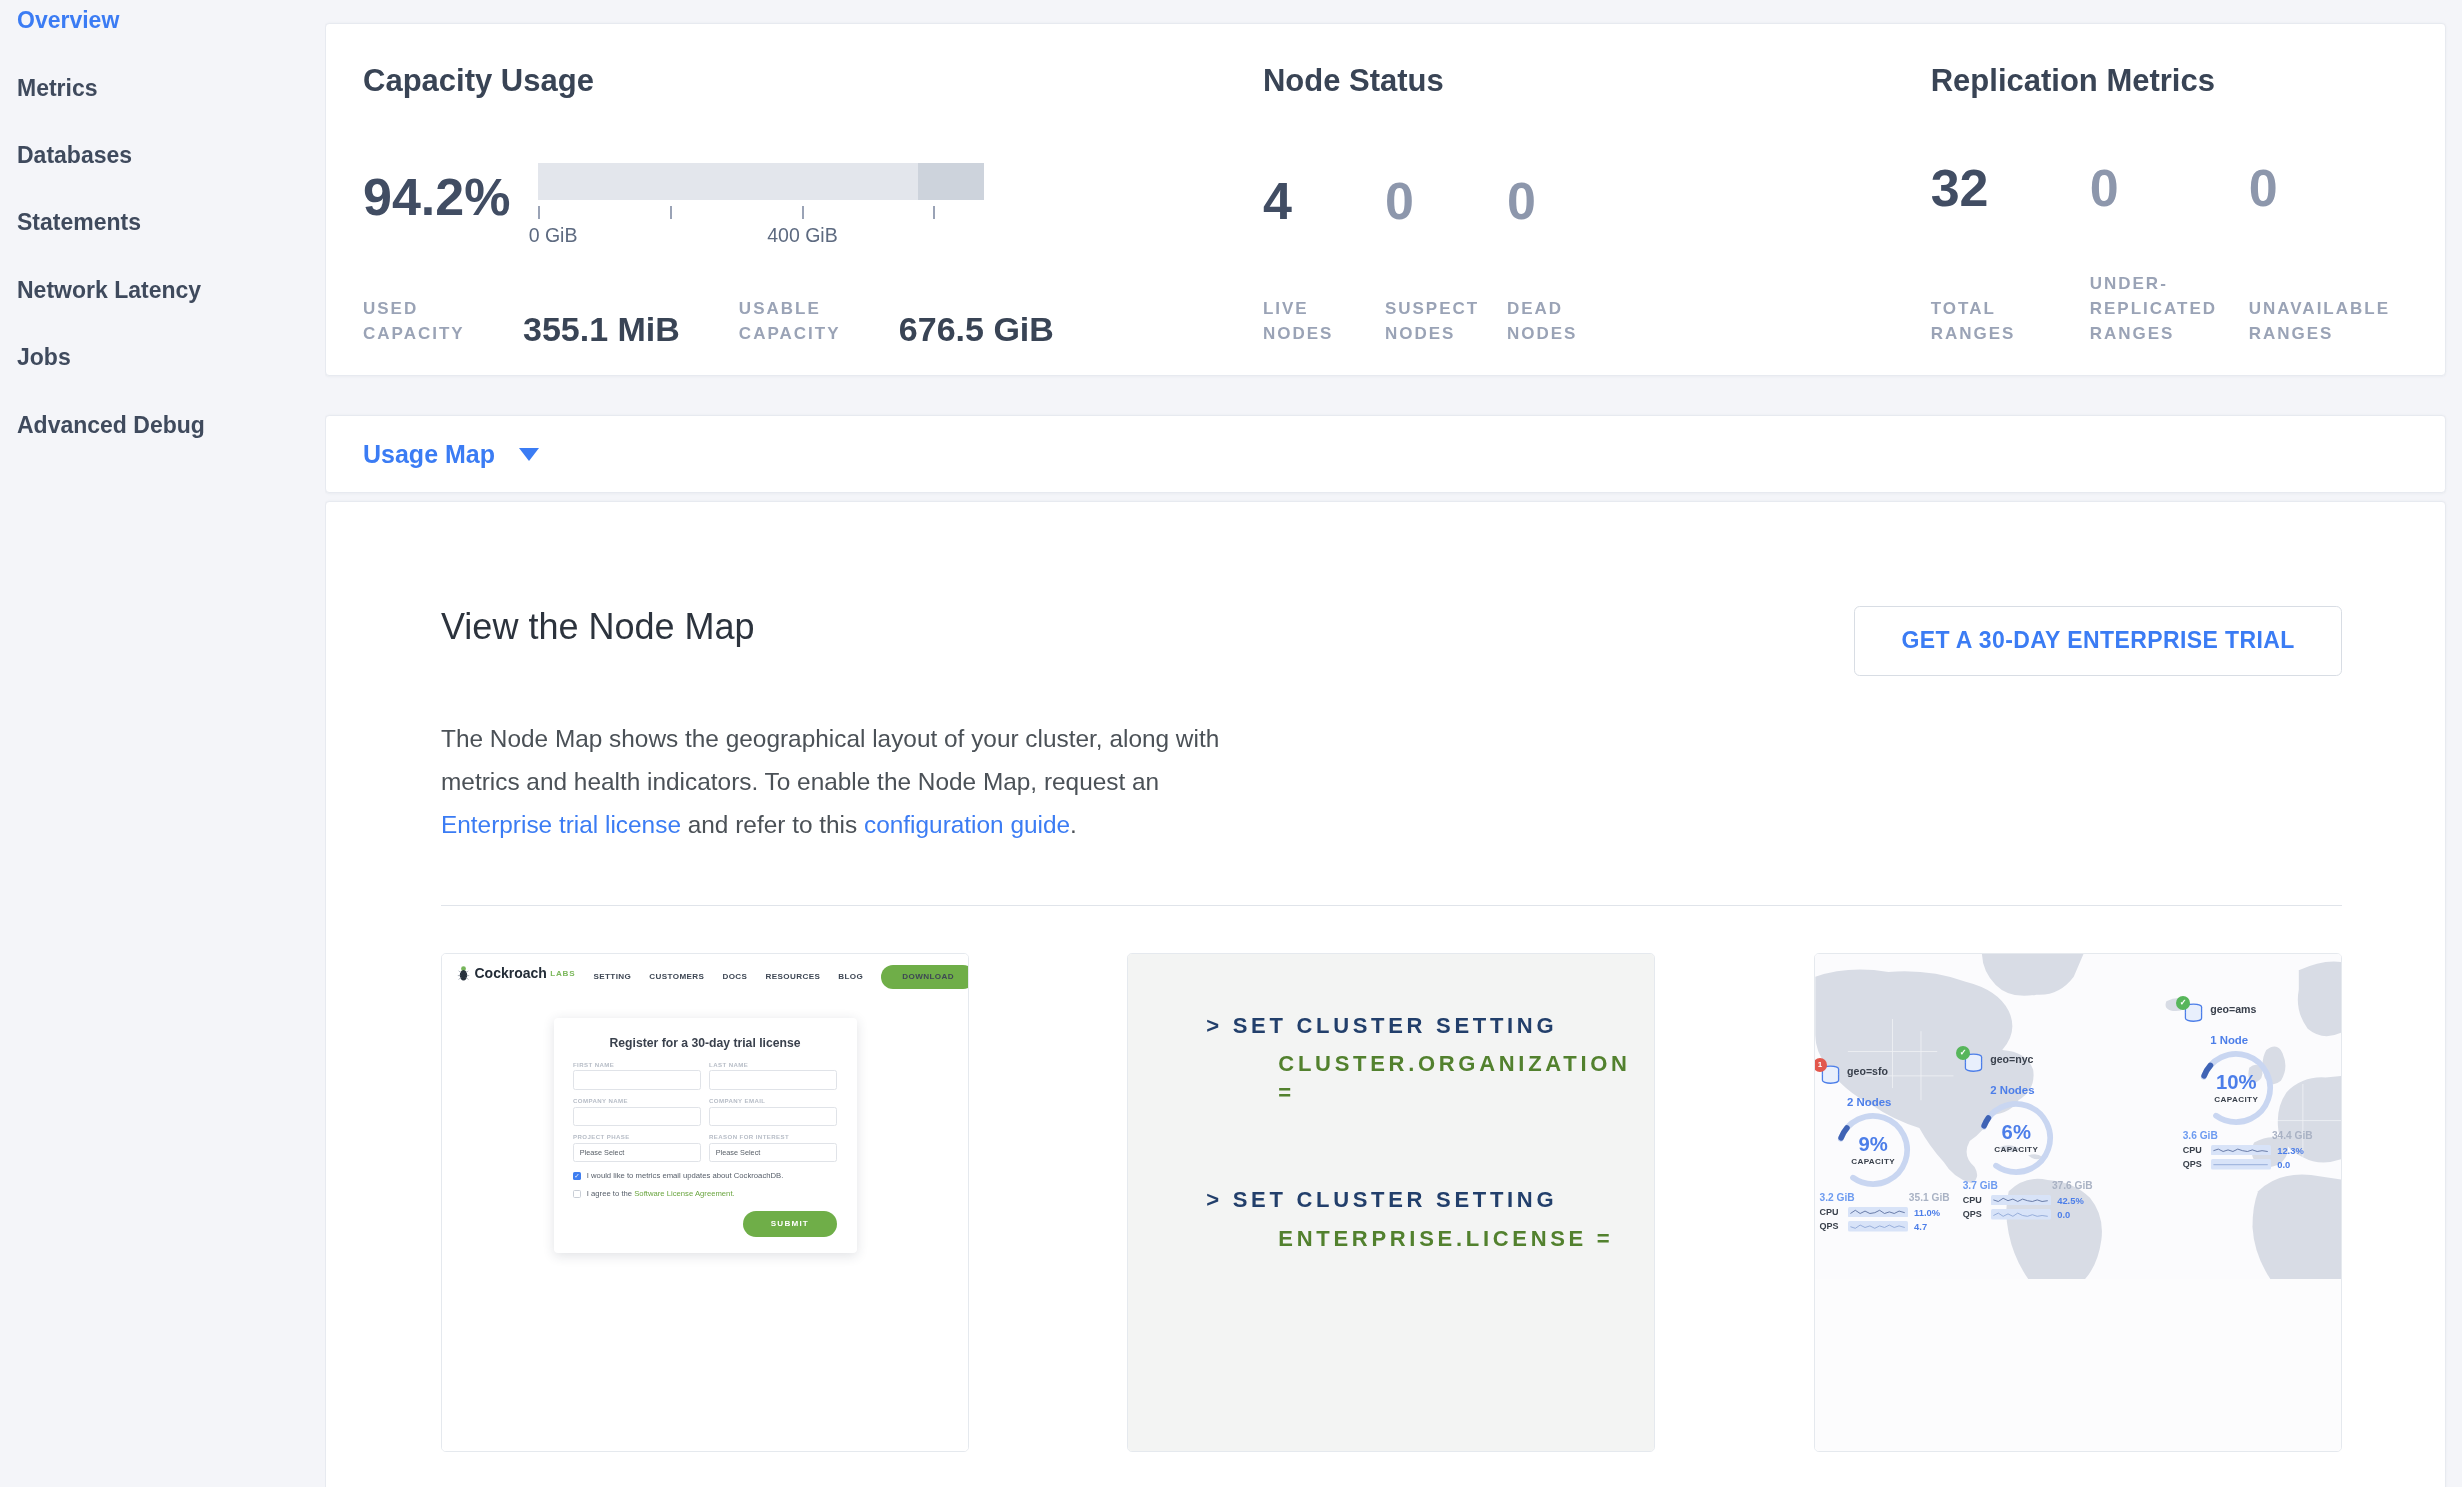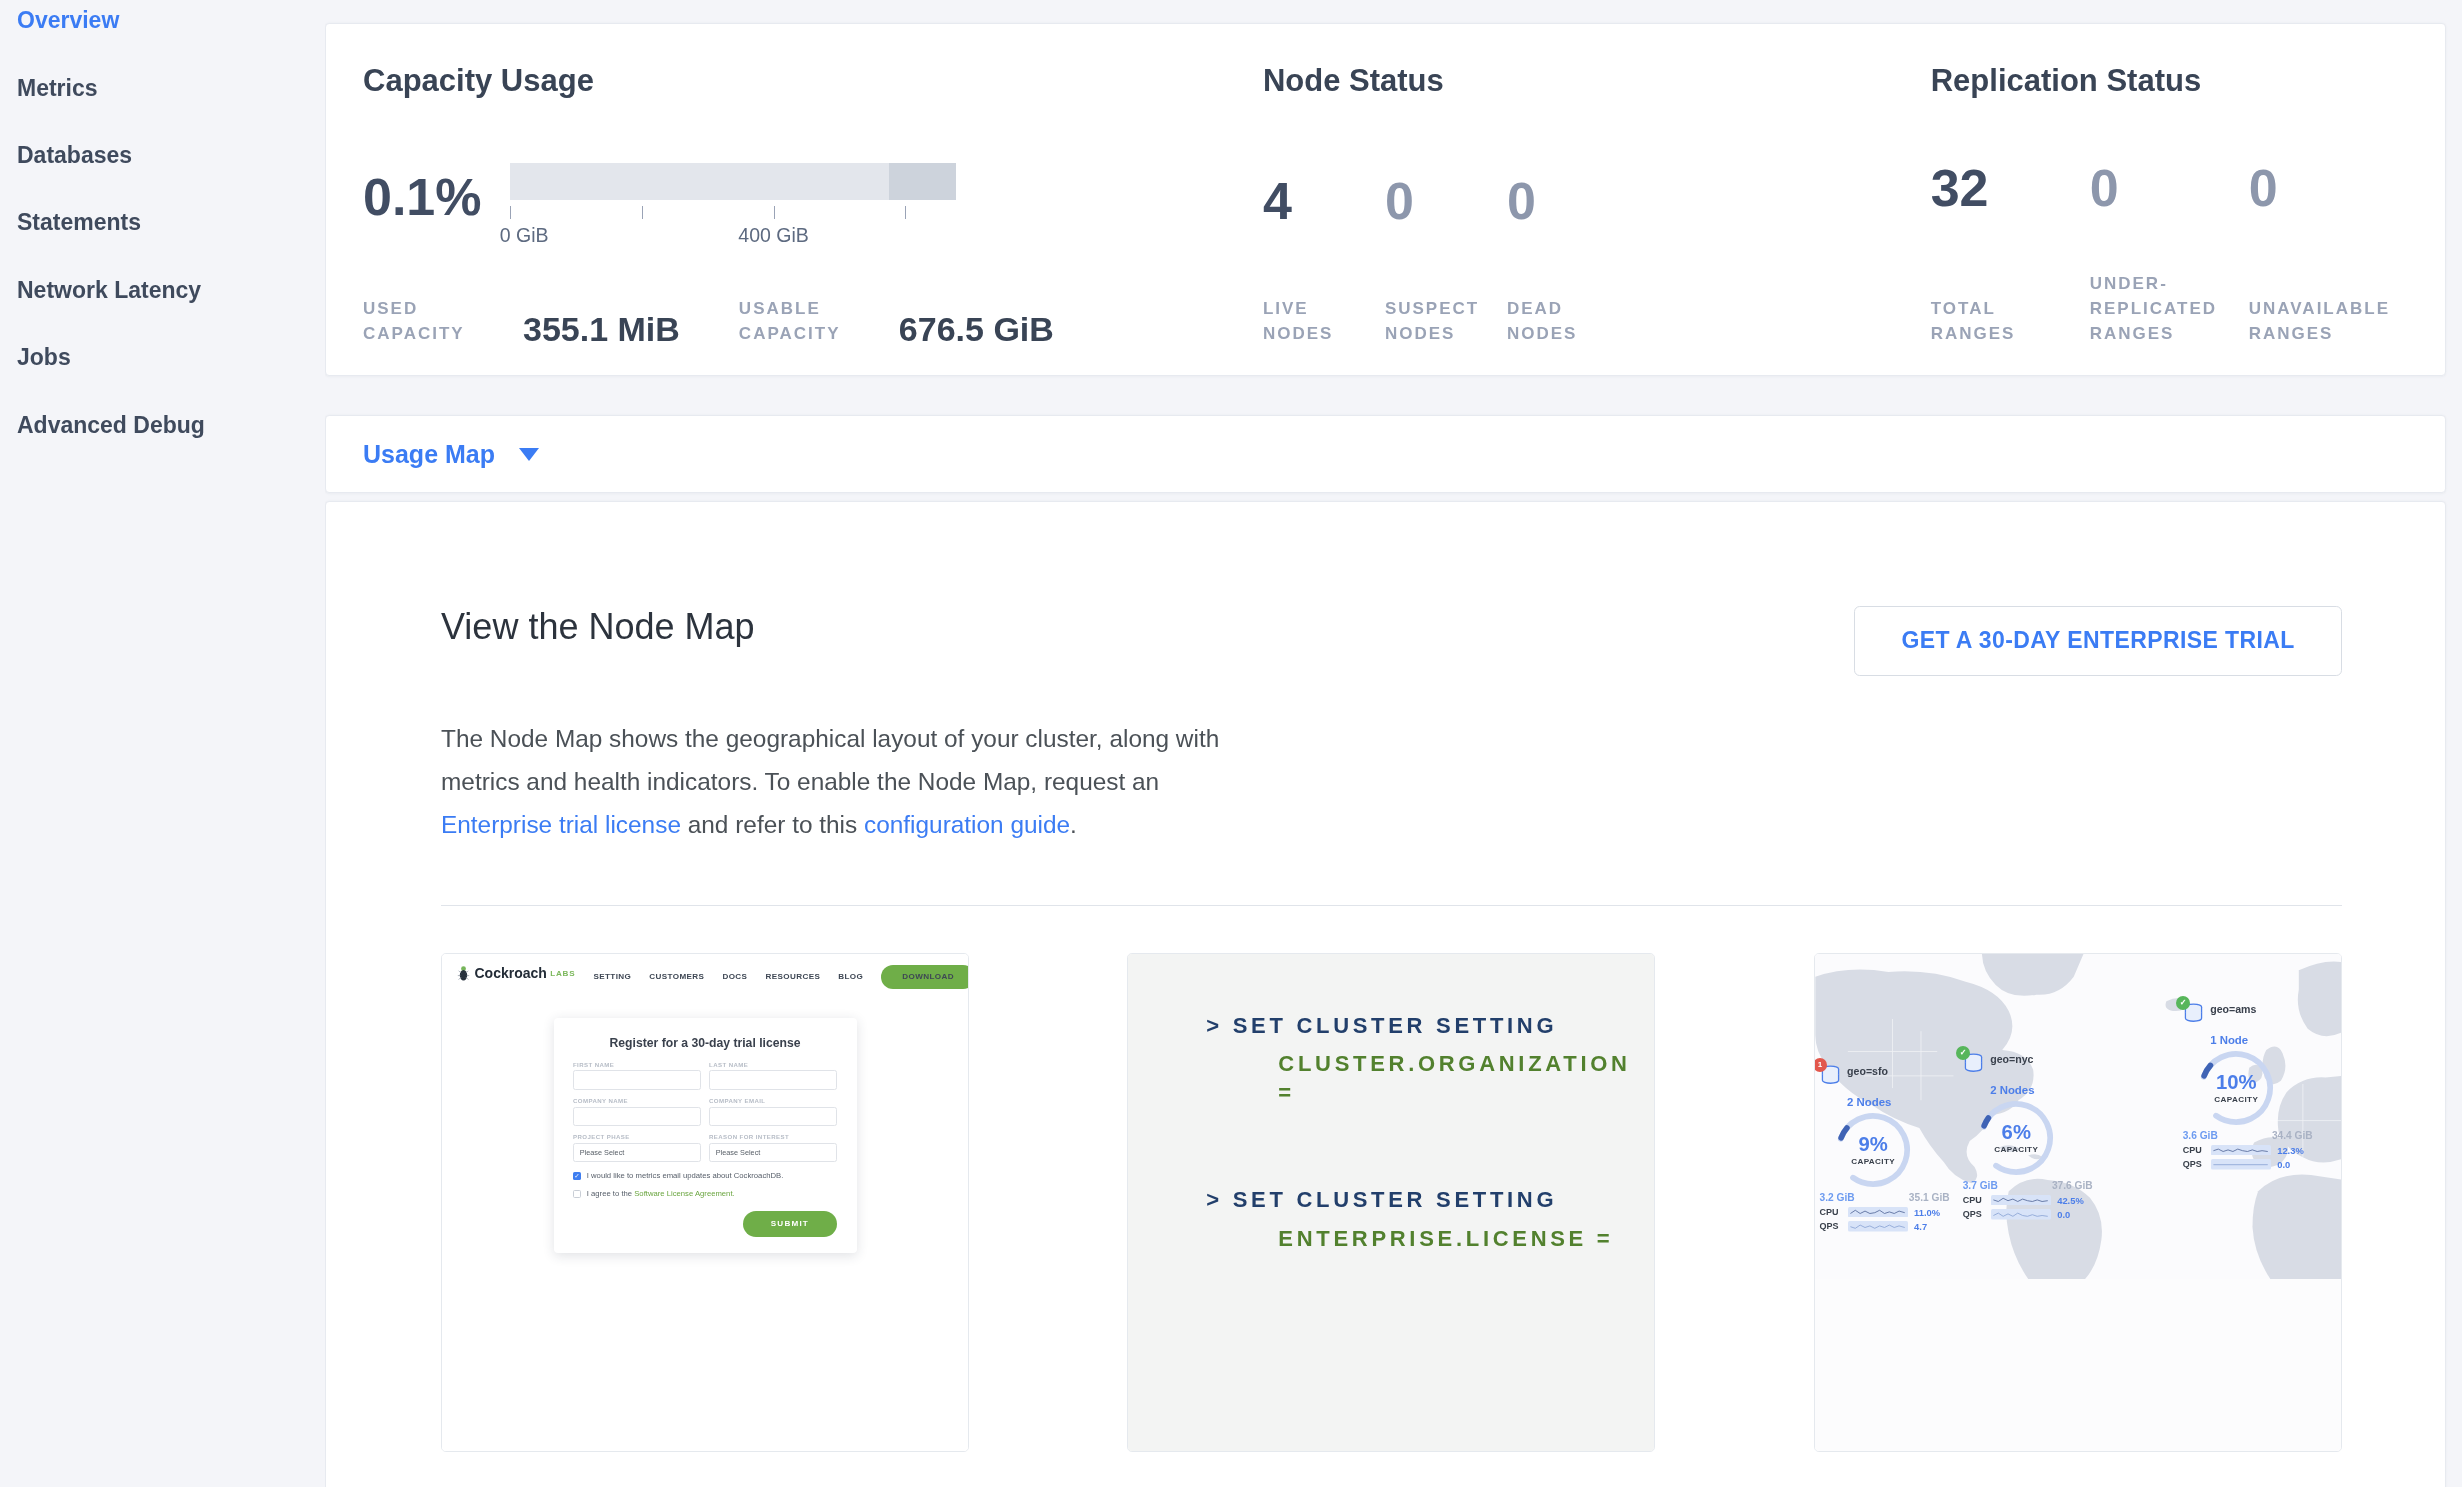--- a/index.html
+++ b/index.html
@@ -154,21 +154,21 @@
   </ul>
 </nav>
 
 <div class="main">
 
   <section class="card summary">
 
     <div class="group capacity">
       <div class="sec-title">Capacity Usage</div>
       <div class="cap-row">
-        <div class="cap-pct">0.1%</div>
+        <div class="cap-pct">94.2%</div>
         <div class="barwrap">
           <div class="bar">
             <div class="seg"></div>
           </div>
           <div class="ticks">
             <div class="tick" style="left:0"></div>
             <div class="tick" style="left:132px"></div>
             <div class="tick" style="left:264px"></div>
             <div class="tick" style="left:395px"></div>
             <div class="ticklabel" style="left:-9.8px">0 GiB</div>
@@ -202,21 +202,21 @@
         <div class="ncol">
             <div class="minilabel" style="width:110px">SUSPECT NODES</div>
           </div>
         <div class="ncol">
             <div class="minilabel" style="width:98px">DEAD NODES</div>
           </div>
       </div>
     </div>
 
     <div class="group replication">
-      <div class="sec-title">Replication Status</div>
+      <div class="sec-title">Replication Metrics</div>
       <div class="numrow">
         <div class="bignum rcol">32</div>
         <div class="bignum muted rcol">0</div>
         <div class="bignum muted rcol">0</div>
       </div>
       <div class="statlabels">
         <div class="rcol">
             <div class="minilabel" style="width:98px">TOTAL RANGES</div>
           </div>
         <div class="rcol">

